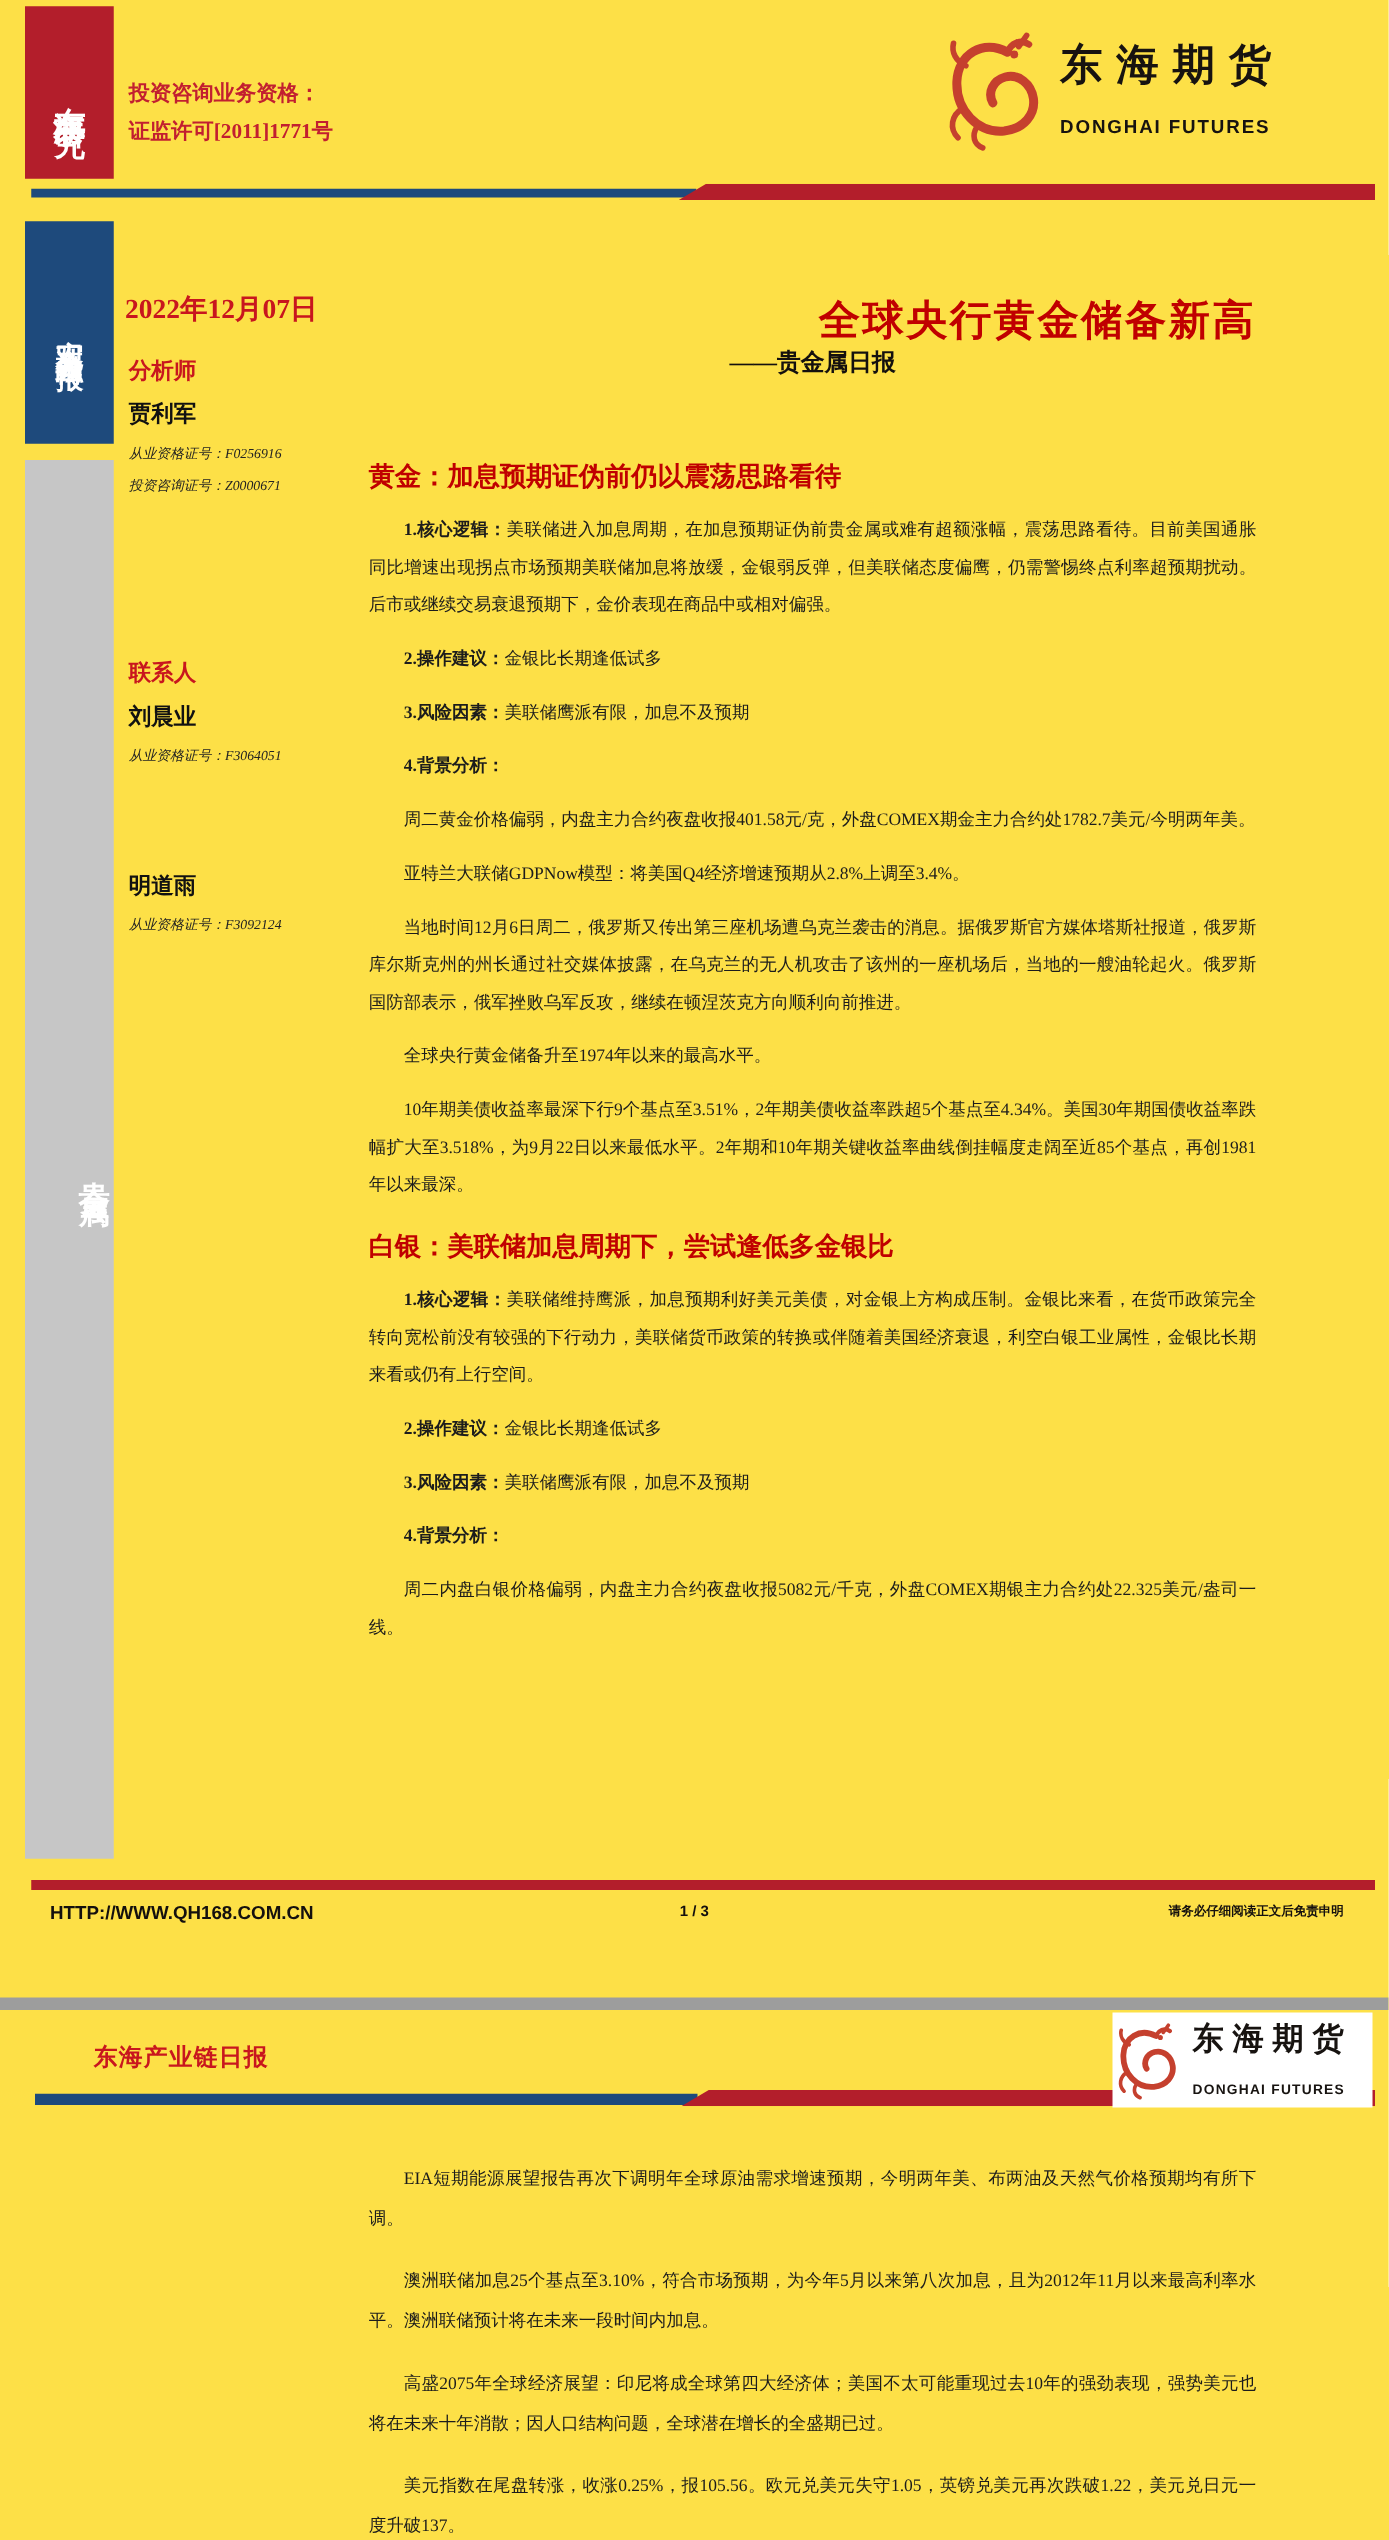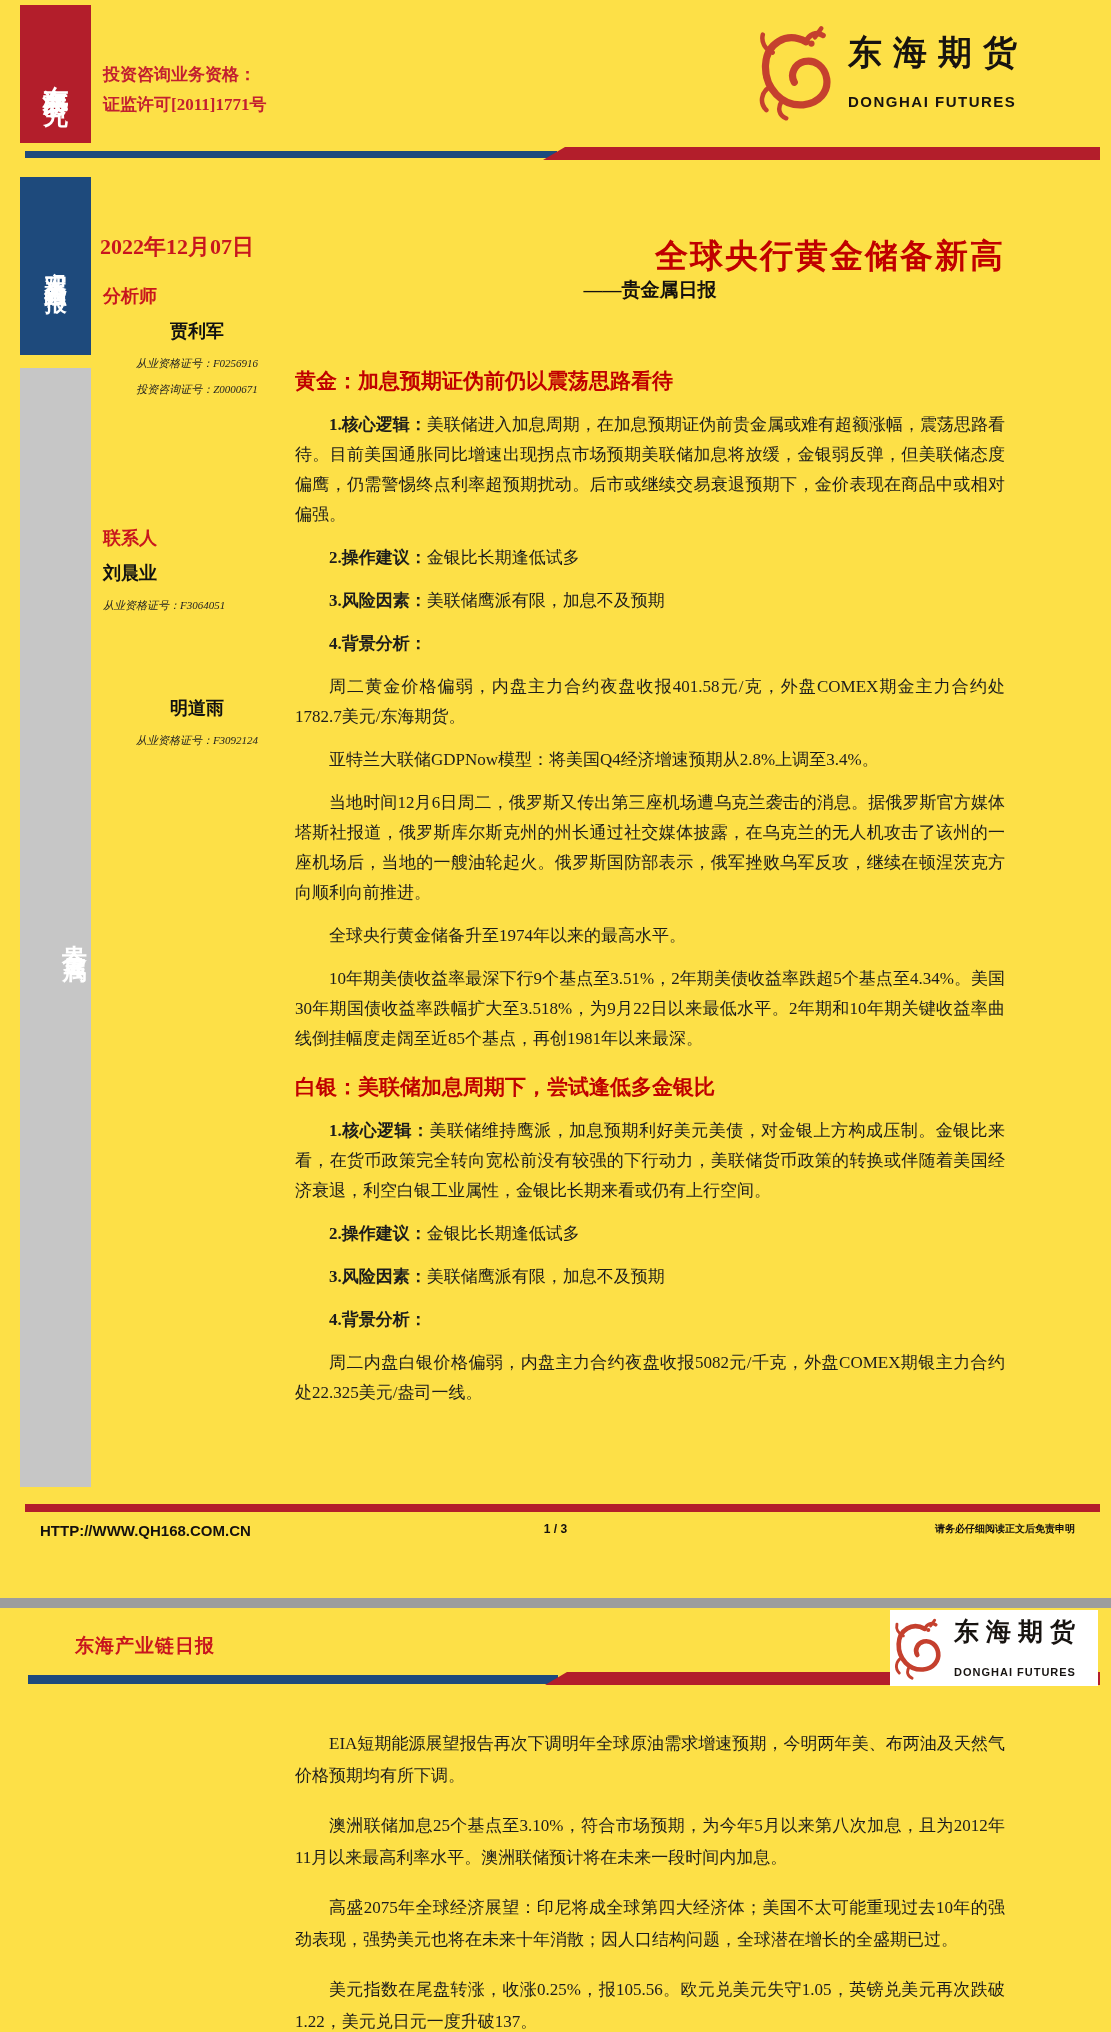--- a/index.html
+++ b/index.html
@@ -45,29 +45,29 @@
   .title{left:295px;top:234px;width:710px;position:absolute;text-align:right;
          font-size:33px;font-weight:bold;color:#c00000;letter-spacing:2px;}
   .subtitle{left:295px;top:277px;width:710px;position:absolute;text-align:center;
          font-size:19px;font-weight:bold;color:#14100e;}
 
   
   .info-col{left:103px;top:285px;width:188px;position:absolute;}
   .info-label{font-size:18px;font-weight:bold;color:#c8161e;line-height:22px;margin-bottom:12px;}
   .info-group + .info-group{margin-top:125px;}
   .member{margin-bottom:78px;}
-  .member:last-child{margin-bottom:0;text-align:center;}
+  .member:last-child{margin-bottom:0;}
   .member .name{font-size:18px;font-weight:bold;line-height:25px;margin-bottom:6px;color:#111;}
   .member .cert{font-size:11px;line-height:26px;color:#222;white-space:nowrap;font-style:italic;}
 
   
   .main-col{left:295px;top:368px;width:710px;position:absolute;}
   .sec-title{font-size:21px;line-height:27px;font-weight:bold;color:#c00000;margin:0 0 15px 0;}
   section + section{margin-top:20px;}
-  .para{font-size:17px;line-height:30px;margin:13px 0;text-indent:2em;text-align:justify;}
+  .para{font-size:14px;line-height:30px;margin:13px 0;text-indent:2em;text-align:justify;}
   .para .lead{font-weight:bold;}
 
   
   .footer-rule{left:25px;top:1504px;width:1075px;height:8px;background:#b31e2b;position:absolute;}
   .footer-url{left:40px;top:1522px;position:absolute;font-size:15px;font-weight:bold;color:#14100e;
               font-family:"Liberation Sans","DejaVu Sans",sans-serif;}
   .footer-page{left:0;top:1522px;width:1111px;text-align:center;position:absolute;font-size:12px;
               font-weight:bold;color:#14100e;font-family:"Liberation Sans","DejaVu Sans",sans-serif;}
   .footer-notice{right:36px;top:1522px;position:absolute;font-size:10px;font-weight:bold;color:#14100e;}
 
@@ -142,21 +142,21 @@
       </div>
     </div>
 
   <div class="main-col" id="report-body">
       <section class="section">
         <h2 class="sec-title">黄金：加息预期证伪前仍以震荡思路看待</h2>
         <p class="para"><b class="lead">1.核心逻辑：</b>美联储进入加息周期，在加息预期证伪前贵金属或难有超额涨幅，震荡思路看待。目前美国通胀同比增速出现拐点市场预期美联储加息将放缓，金银弱反弹，但美联储态度偏鹰，仍需警惕终点利率超预期扰动。后市或继续交易衰退预期下，金价表现在商品中或相对偏强。</p>
         <p class="para"><b class="lead">2.操作建议：</b>金银比长期逢低试多</p>
         <p class="para"><b class="lead">3.风险因素：</b>美联储鹰派有限，加息不及预期</p>
         <p class="para"><b class="lead">4.背景分析：</b></p>
-        <p class="para">周二黄金价格偏弱，内盘主力合约夜盘收报401.58元/克，外盘COMEX期金主力合约处1782.7美元/东海期货。</p>
+        <p class="para">周二黄金价格偏弱，内盘主力合约夜盘收报401.58元/克，外盘COMEX期金主力合约处1782.7美元/今明两年美。</p>
         <p class="para">亚特兰大联储GDPNow模型：将美国Q4经济增速预期从2.8%上调至3.4%。</p>
         <p class="para">当地时间12月6日周二，俄罗斯又传出第三座机场遭乌克兰袭击的消息。据俄罗斯官方媒体塔斯社报道，俄罗斯库尔斯克州的州长通过社交媒体披露，在乌克兰的无人机攻击了该州的一座机场后，当地的一艘油轮起火。俄罗斯国防部表示，俄军挫败乌军反攻，继续在顿涅茨克方向顺利向前推进。</p>
         <p class="para">全球央行黄金储备升至1974年以来的最高水平。</p>
         <p class="para">10年期美债收益率最深下行9个基点至3.51%，2年期美债收益率跌超5个基点至4.34%。美国30年期国债收益率跌幅扩大至3.518%，为9月22日以来最低水平。2年期和10年期关键收益率曲线倒挂幅度走阔至近85个基点，再创1981年以来最深。</p>
       </section>
       <section class="section">
         <h2 class="sec-title">白银：美联储加息周期下，尝试逢低多金银比</h2>
         <p class="para"><b class="lead">1.核心逻辑：</b>美联储维持鹰派，加息预期利好美元美债，对金银上方构成压制。金银比来看，在货币政策完全转向宽松前没有较强的下行动力，美联储货币政策的转换或伴随着美国经济衰退，利空白银工业属性，金银比长期来看或仍有上行空间。</p>
         <p class="para"><b class="lead">2.操作建议：</b>金银比长期逢低试多</p>
         <p class="para"><b class="lead">3.风险因素：</b>美联储鹰派有限，加息不及预期</p>

